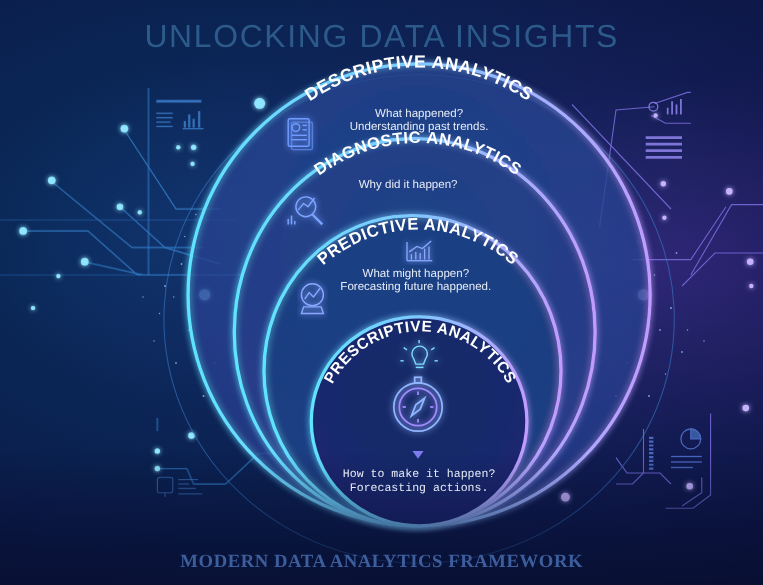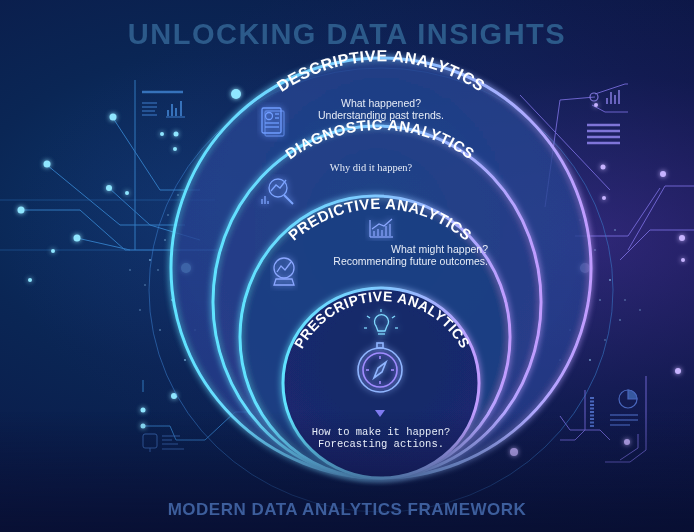--- a/index.html
+++ b/index.html
@@ -5,23 +5,23 @@
   html, body { margin:0; padding:0; }
   body { width:694px; height:532px; overflow:hidden; position:relative;
     background: radial-gradient(ellipse at 30% 40%, #0d3a70 0%, #0a2655 35%, #0b1a48 70%, #0a1440 100%);
     font-family: "Liberation Sans", sans-serif; }
   .bg-right { position:absolute; inset:0;
     background: radial-gradient(ellipse at 85% 45%, rgba(90,50,170,0.45) 0%, rgba(40,30,110,0.25) 40%, rgba(0,0,0,0) 70%); }
   .bg-bottom { position:absolute; left:0; right:0; bottom:0; height:120px;
     background: linear-gradient(to bottom, rgba(8,14,48,0) 0%, rgba(8,14,48,0.8) 100%); }
   svg.scene { position:absolute; left:0; top:0; }
   .title { position:absolute; left:0; width:694px; top:18px; text-align:center;
-    font-size:29px; font-weight:bold; letter-spacing:1.5px; color:#2c5a8a; }
+    font-size:29px; font-weight:normal; letter-spacing:1.5px; color:#2c5a8a; }
   .footer { position:absolute; left:0; width:694px; top:500px; text-align:center;
-    font-size:17px; font-weight:bold; letter-spacing:0.5px; color:#3d5e9c; }
+    font-size:17px; font-weight:bold; letter-spacing:0.5px; color:#3d5e9c;font-family:Liberation Serif, serif; }
   .desc { position:absolute; text-align:center; color:#e6ecf7; font-size:10.5px; line-height:12px; }
   .arclabel { font-family:"Liberation Sans", sans-serif; font-weight:bold; fill:#ffffff; letter-spacing:0.5px; }
 </style>
 </head>
 <body>
 
 <div class="bg-right"></div>
 
 <svg class="scene" width="694" height="532" viewBox="0 0 694 532">
   <defs>
@@ -264,25 +264,25 @@
 </svg>
 
 <div class="bg-bottom"></div>
 
 <div class="title">UNLOCKING DATA INSIGHTS</div>
 
 <div class="desc" style="left:281px; top:97px; width:200px;">
   <div>What happened?</div>
   <div>Understanding past trends.</div>
 </div>
-<div class="desc" style="left:271px; top:162px; width:200px;font-family:Liberation Serif, serif;">
+<div class="desc" style="left:271px; top:162px; width:200px;">
   <div>Why did it happen?</div>
 </div>
-<div class="desc" style="left:268px; top:243px; width:220px;text-align:right;">
+<div class="desc" style="left:268px; top:243px; width:220px;">
   <div>What might happen?</div>
-  <div>Recommending future outcomes.</div>
+  <div>Forecasting future happened.</div>
 </div>
 <div class="desc" style="left:281px; top:426px; width:200px;font-family:Liberation Mono, monospace;">
   <div>How to make it happen?</div>
   <div>Forecasting actions.</div>
 </div>
 
 <div class="footer">MODERN DATA ANALYTICS FRAMEWORK</div>
 
 </body></html>

